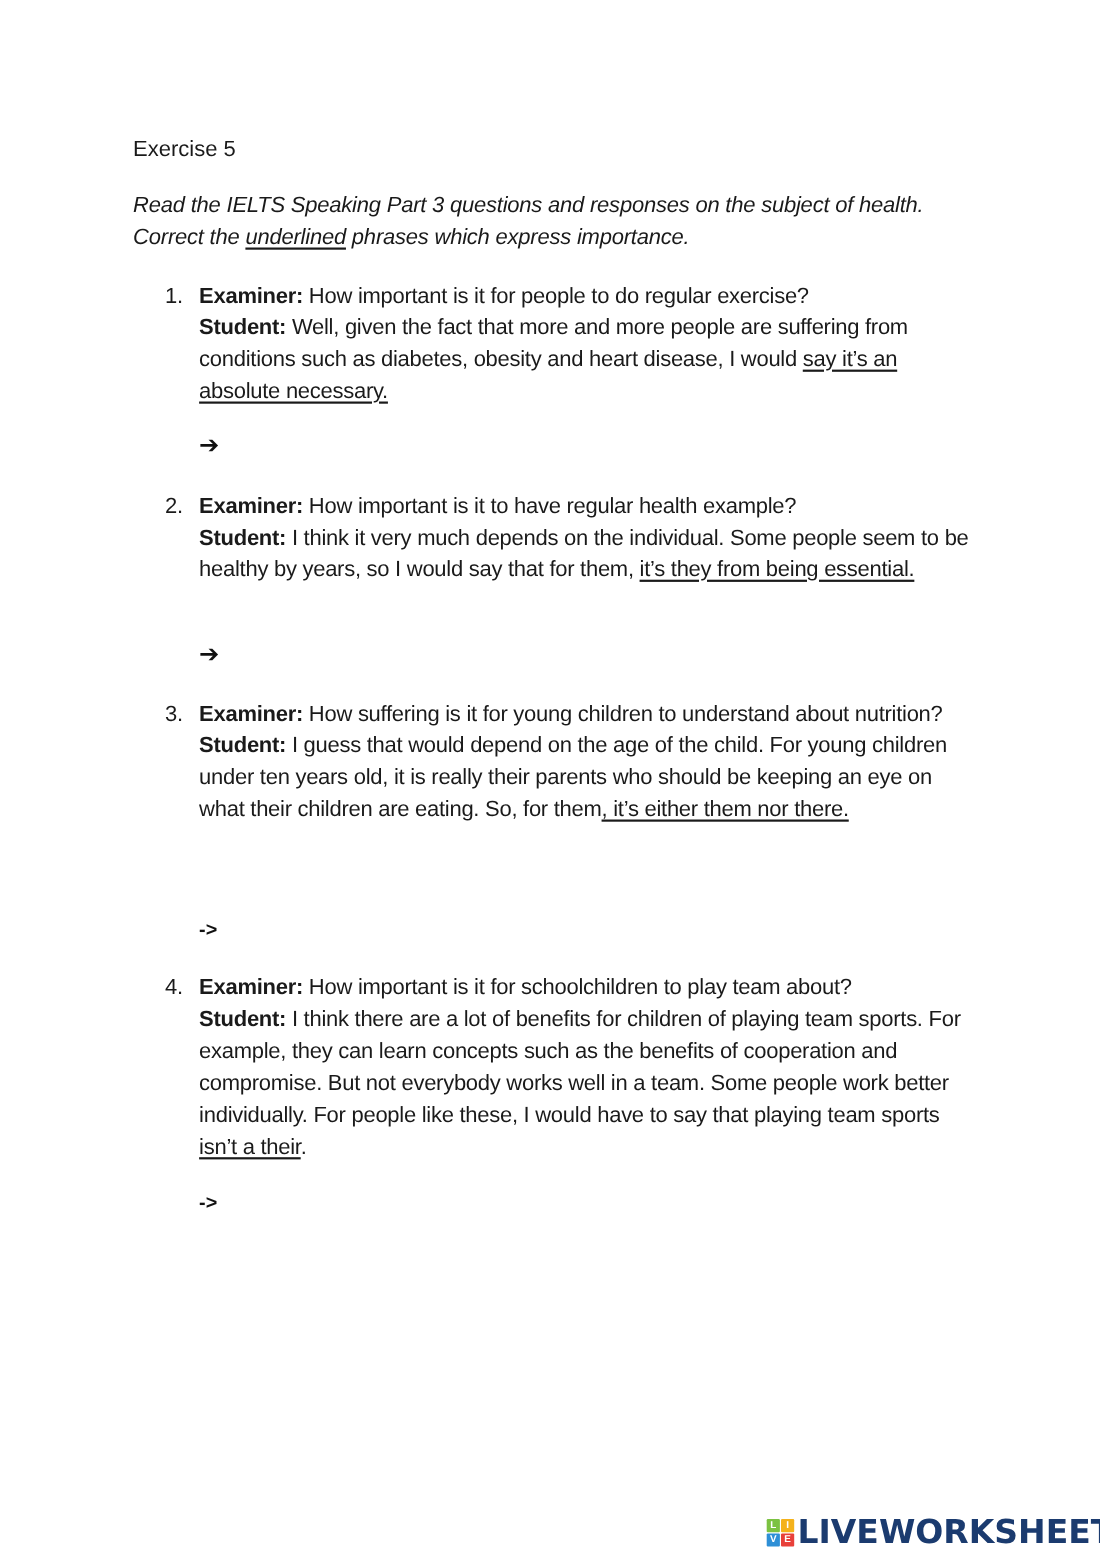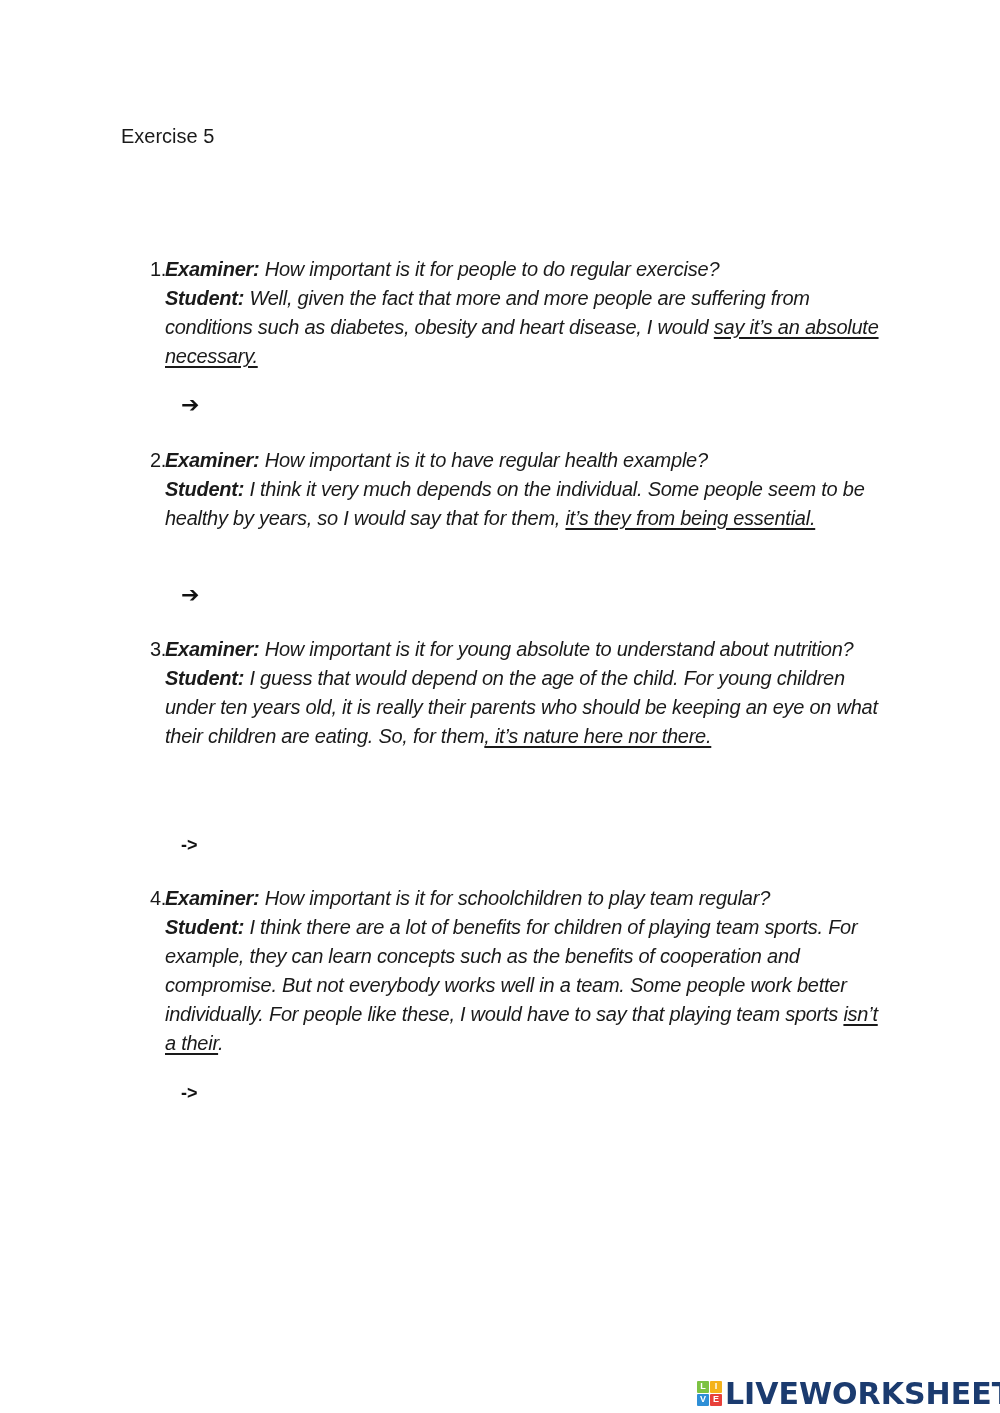--- a/index.html
+++ b/index.html
@@ -17,21 +17,21 @@
       position: absolute; left: 121px; top: 173px; width: 740px;
       font-size: 20px; line-height: 28.5px; font-style: italic;
       letter-spacing: -0.2px;
     }
     .u { text-decoration: underline; text-underline-offset: 3px; }
     .item {
       position: absolute; left: 150px; width: 740px;
       font-size: 20px; line-height: 29px; letter-spacing: -0.25px;
     }
     .item .num { position: absolute; left: 0; top: 0; width: 30px; }
-    .item .body { margin-left: 15px; font-style: italic; }
+    .item .body { margin-left: 31px; }
     .item b { font-weight: bold; }
     .answer-row {
       position: absolute; left: 181px; width: 680px; height: 30px;
       display: flex; align-items: center;
     }
     .arrow-icon {
       font-size: 22px; font-weight: bold; line-height: 1; color: #111;
     }
     .arrow-text { font-size: 18px; font-weight: bold; color: #111; }
     .answer-input {
@@ -52,20 +52,23 @@
       font-family: "DejaVu Sans", sans-serif;
     }
   </style>
 </head>
 <body>
 
 <div class="page">
 
   <div class="title">Exercise 5</div>
 
+  <div class="instructions">
+    <span>Read the IELTS Speaking Part 3 questions and responses on the subject of health. Correct the </span><span class="u">underlined</span><span> phrases which express importance.</span>
+  </div>
 
   <div class="item" style="top:255px;">
     <span class="num">1.</span>
     <div class="body">
       <b>Examiner:</b><span> How important is it for people to do regular exercise?</span><br>
       <b>Student:</b><span> Well, given the fact that more and more people are suffering from conditions such as diabetes, obesity and heart disease, I would </span><span class="u">say it’s an absolute necessary.</span><span></span>
     </div>
   </div>
   <div class="answer-row" style="top:390px;">
     <span class="arrow-icon">➔</span>
@@ -80,33 +83,33 @@
     </div>
   </div>
   <div class="answer-row" style="top:580px;">
     <span class="arrow-icon">➔</span>
     <input class="answer-input" type="text" value="" style="">
   </div>
 
   <div class="item" style="top:635px;">
     <span class="num">3.</span>
     <div class="body">
-      <b>Examiner:</b><span> How important is it for young absolute to understand about nutrition?</span><br>
-      <b>Student:</b><span> I guess that would depend on the age of the child. For young children under ten years old, it is really their parents who should be keeping an eye on what their children are eating. So, for them</span><span class="u">, it’s nature here nor there.</span><span></span>
+      <b>Examiner:</b><span> How suffering is it for young children to understand about nutrition?</span><br>
+      <b>Student:</b><span> I guess that would depend on the age of the child. For young children under ten years old, it is really their parents who should be keeping an eye on what their children are eating. So, for them</span><span class="u">, it’s either them nor there.</span><span></span>
     </div>
   </div>
   <div class="answer-row" style="top:830px;">
     <span class="arrow-text">-&gt;</span>
     <input class="answer-input" type="text" value="" style="">
   </div>
 
   <div class="item" style="top:884px;">
     <span class="num">4.</span>
     <div class="body">
-      <b>Examiner:</b><span> How important is it for schoolchildren to play team regular?</span><br>
+      <b>Examiner:</b><span> How important is it for schoolchildren to play team about?</span><br>
       <b>Student:</b><span> I think there are a lot of benefits for children of playing team sports. For example, they can learn concepts such as the benefits of cooperation and compromise. But not everybody works well in a team. Some people work better individually. For people like these, I would have to say that playing team sports </span><span class="u">isn’t a their</span><span>.</span>
     </div>
   </div>
   <div class="answer-row" style="top:1078px;">
     <span class="arrow-text">-&gt;</span>
     <input class="answer-input" type="text" value="" style="">
   </div>
 
   <div class="logo">
     <div class="tiles">

